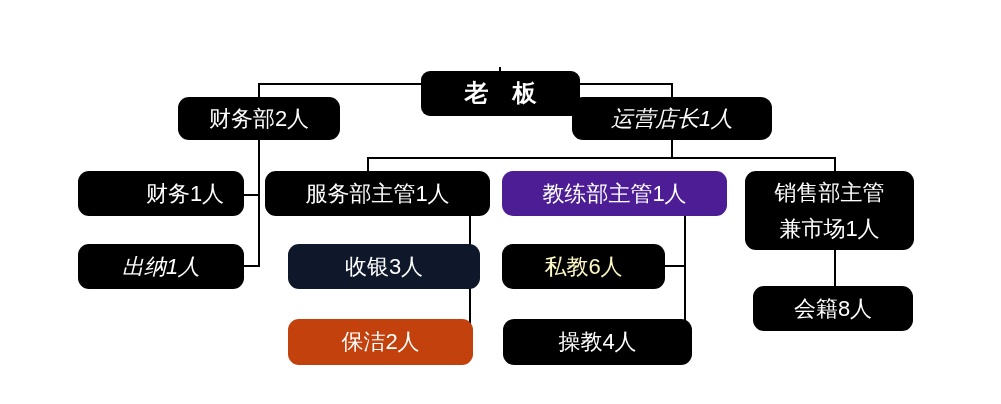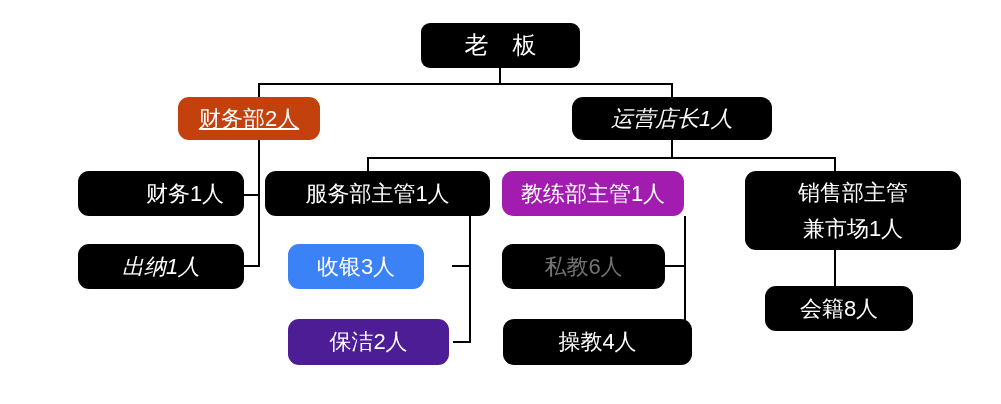--- a/index.html
+++ b/index.html
@@ -24,22 +24,23 @@
     align-items: center;
     justify-content: center;
     text-align: center;
     font-size: 22px;
     line-height: 1.6;
     white-space: pre-line;
     box-sizing: border-box;
     z-index: 2;
   }
   .node.bold {
-    font-weight: 400;
+    font-weight: 700;
     border-radius: 9px;
+    margin-top: 48px;
   }
   .edge {
     position: absolute;
     background: #000000;
     z-index: 1;
   }
 </style>
 </head>
 <body>
 
@@ -56,26 +57,26 @@
     <div class="edge" style="left: 367px; top: 157px; width: 2px; height: 15px; background: rgb(0, 0, 0);"></div>
     <div class="edge" style="left: 834px; top: 157px; width: 2px; height: 15px; background: rgb(0, 0, 0);"></div>
     <div class="edge" style="left: 469px; top: 216px; width: 2px; height: 127px; background: rgb(0, 0, 0);"></div>
     <div class="edge" style="left: 452px; top: 265px; width: 19px; height: 2px; background: rgb(0, 0, 0);"></div>
     <div class="edge" style="left: 453px; top: 341px; width: 18px; height: 2px; background: rgb(0, 0, 0);"></div>
     <div class="edge" style="left: 684px; top: 216px; width: 2px; height: 127px; background: rgb(0, 0, 0);"></div>
     <div class="edge" style="left: 665px; top: 265px; width: 21px; height: 2px; background: rgb(0, 0, 0);"></div>
     <div class="edge" style="left: 665px; top: 341px; width: 21px; height: 2px; background: rgb(0, 0, 0);"></div>
     <div class="edge" style="left: 834px; top: 250px; width: 2px; height: 37px; background: rgb(0, 0, 0);"></div>
     <div class="node bold" style="left: 421px; top: 23px; width: 159px; height: 45px; background: rgb(0, 0, 0); color: rgb(255, 255, 255); font-size: 24px;">老　板</div>
-    <div class="node" style="left: 178px; top: 97px; width: 142px; height: 43px; background: #c2410c; color: rgb(255, 255, 255); text-decoration: underline;">财务部2人</div>
+    <div class="node" style="left: 178px; top: 97px; width: 162px; height: 43px; background: #000000; color: rgb(255, 255, 255);">财务部2人</div>
     <div class="node" style="left: 572px; top: 97px; width: 200px; height: 43px; background: rgb(0, 0, 0); color: rgb(255, 255, 255); font-style: italic;">运营店长1人</div>
     <div class="node" style="left: 78px; top: 171px; width: 166px; height: 45px; background: rgb(0, 0, 0); color: rgb(255, 255, 255); padding-left: 48px;">财务1人</div>
     <div class="node" style="left: 265px; top: 171px; width: 225px; height: 45px; background: rgb(0, 0, 0); color: rgb(255, 255, 255); text-align: center;">服务部主管1人</div>
-    <div class="node" style="left: 502px; top: 171px; width: 182px; height: 45px; background: #a21caf; color: rgb(255, 255, 255);">教练部主管1人</div>
-    <div class="node" style="left: 745px; top: 171px; width: 216px; height: 79px; background: rgb(0, 0, 0); color: rgb(255, 255, 255);">销售部主管
+    <div class="node" style="left: 502px; top: 171px; width: 225px; height: 45px; background: #4c1d95; color: rgb(255, 255, 255);">教练部主管1人</div>
+    <div class="node" style="left: 745px; top: 171px; width: 169px; height: 79px; background: rgb(0, 0, 0); color: rgb(255, 255, 255);">销售部主管
 兼市场1人</div>
     <div class="node" style="left: 78px; top: 244px; width: 166px; height: 45px; background: rgb(0, 0, 0); color: rgb(255, 255, 255); font-style: italic;">出纳1人</div>
-    <div class="node" style="left: 288px; top: 244px; width: 136px; height: 45px; background: #3b82f6; color: rgb(255, 255, 255);">收银3人</div>
-    <div class="node" style="left: 502px; top: 244px; width: 163px; height: 45px; background: rgb(0, 0, 0); color: #737373;">私教6人</div>
-    <div class="node" style="left: 753px; top: 286px; width: 148px; height: 45px; background: rgb(0, 0, 0); color: rgb(255, 255, 255); margin-left: 12px;">会籍8人</div>
-    <div class="node" style="left: 288px; top: 319px; width: 161px; height: 46px; background: #4c1d95; color: rgb(255, 255, 255);">保洁2人</div>
+    <div class="node" style="left: 288px; top: 244px; width: 192px; height: 45px; background: #0f172a; color: rgb(255, 255, 255);">收银3人</div>
+    <div class="node" style="left: 502px; top: 244px; width: 163px; height: 45px; background: rgb(0, 0, 0); color: #fef9c3;">私教6人</div>
+    <div class="node" style="left: 753px; top: 286px; width: 160px; height: 45px; background: rgb(0, 0, 0); color: rgb(255, 255, 255);">会籍8人</div>
+    <div class="node" style="left: 288px; top: 319px; width: 185px; height: 46px; background: #c2410c; color: rgb(255, 255, 255);">保洁2人</div>
     <div class="node" style="left: 503px; top: 319px; width: 189px; height: 46px; background: rgb(0, 0, 0); color: rgb(255, 255, 255);">操教4人</div>
   </div>
 
 </body></html>

